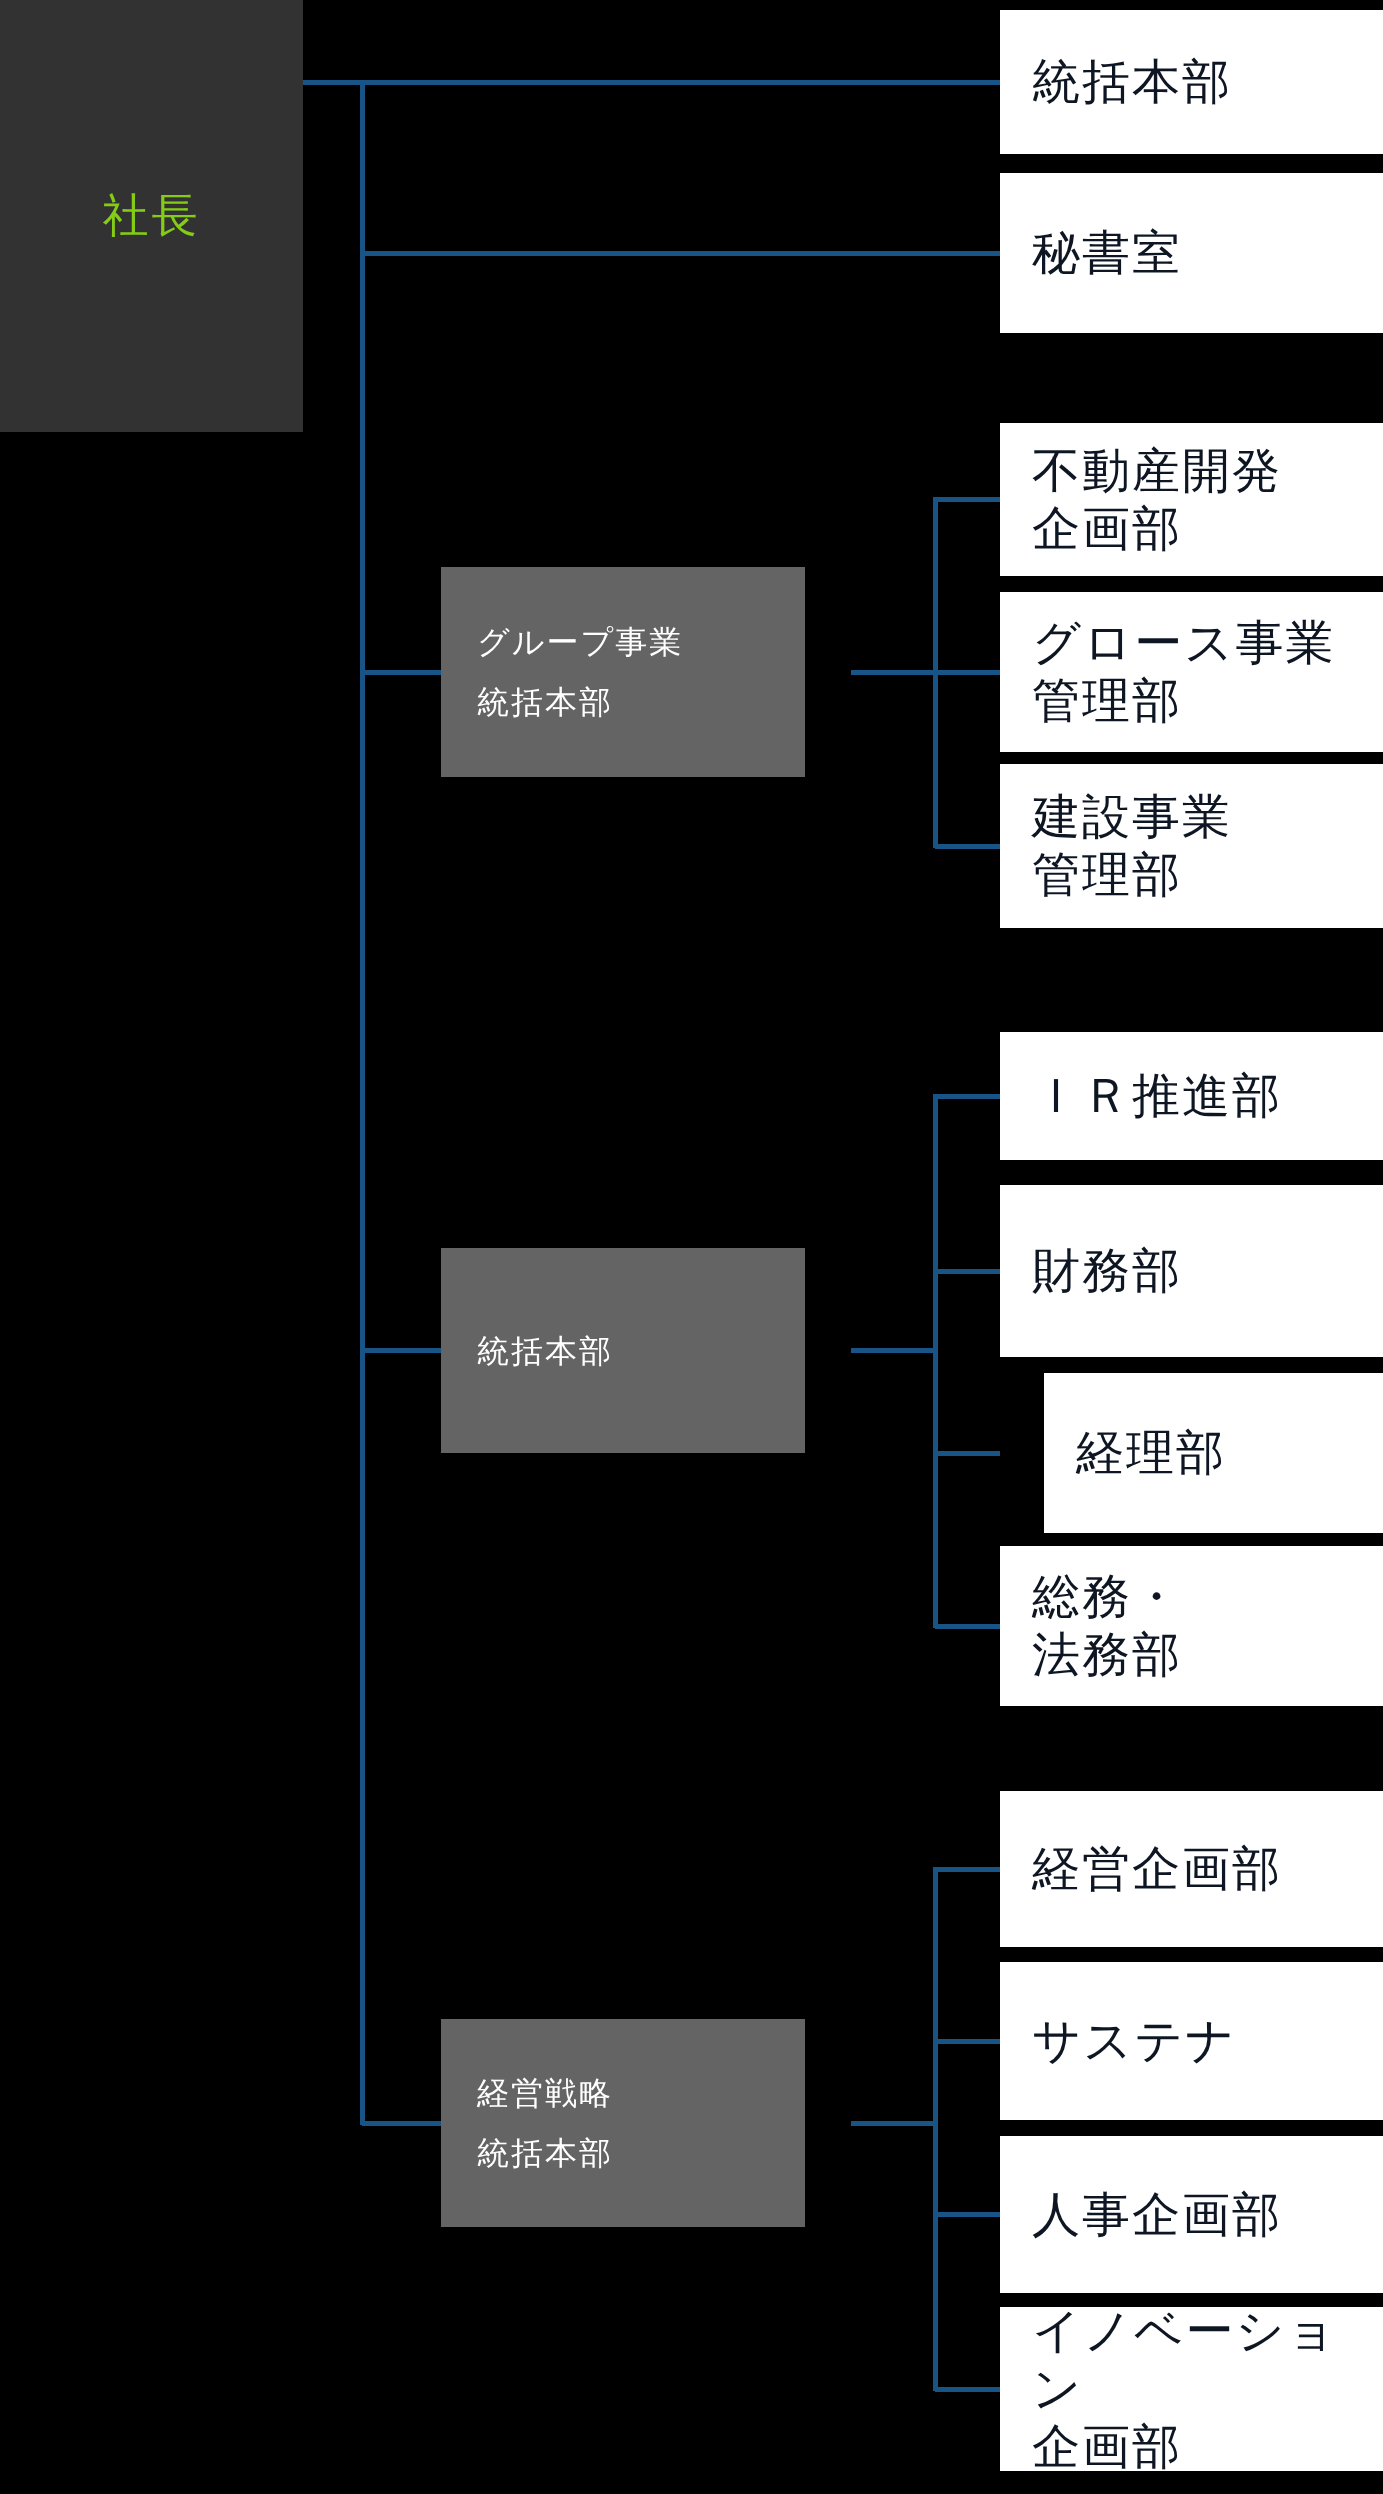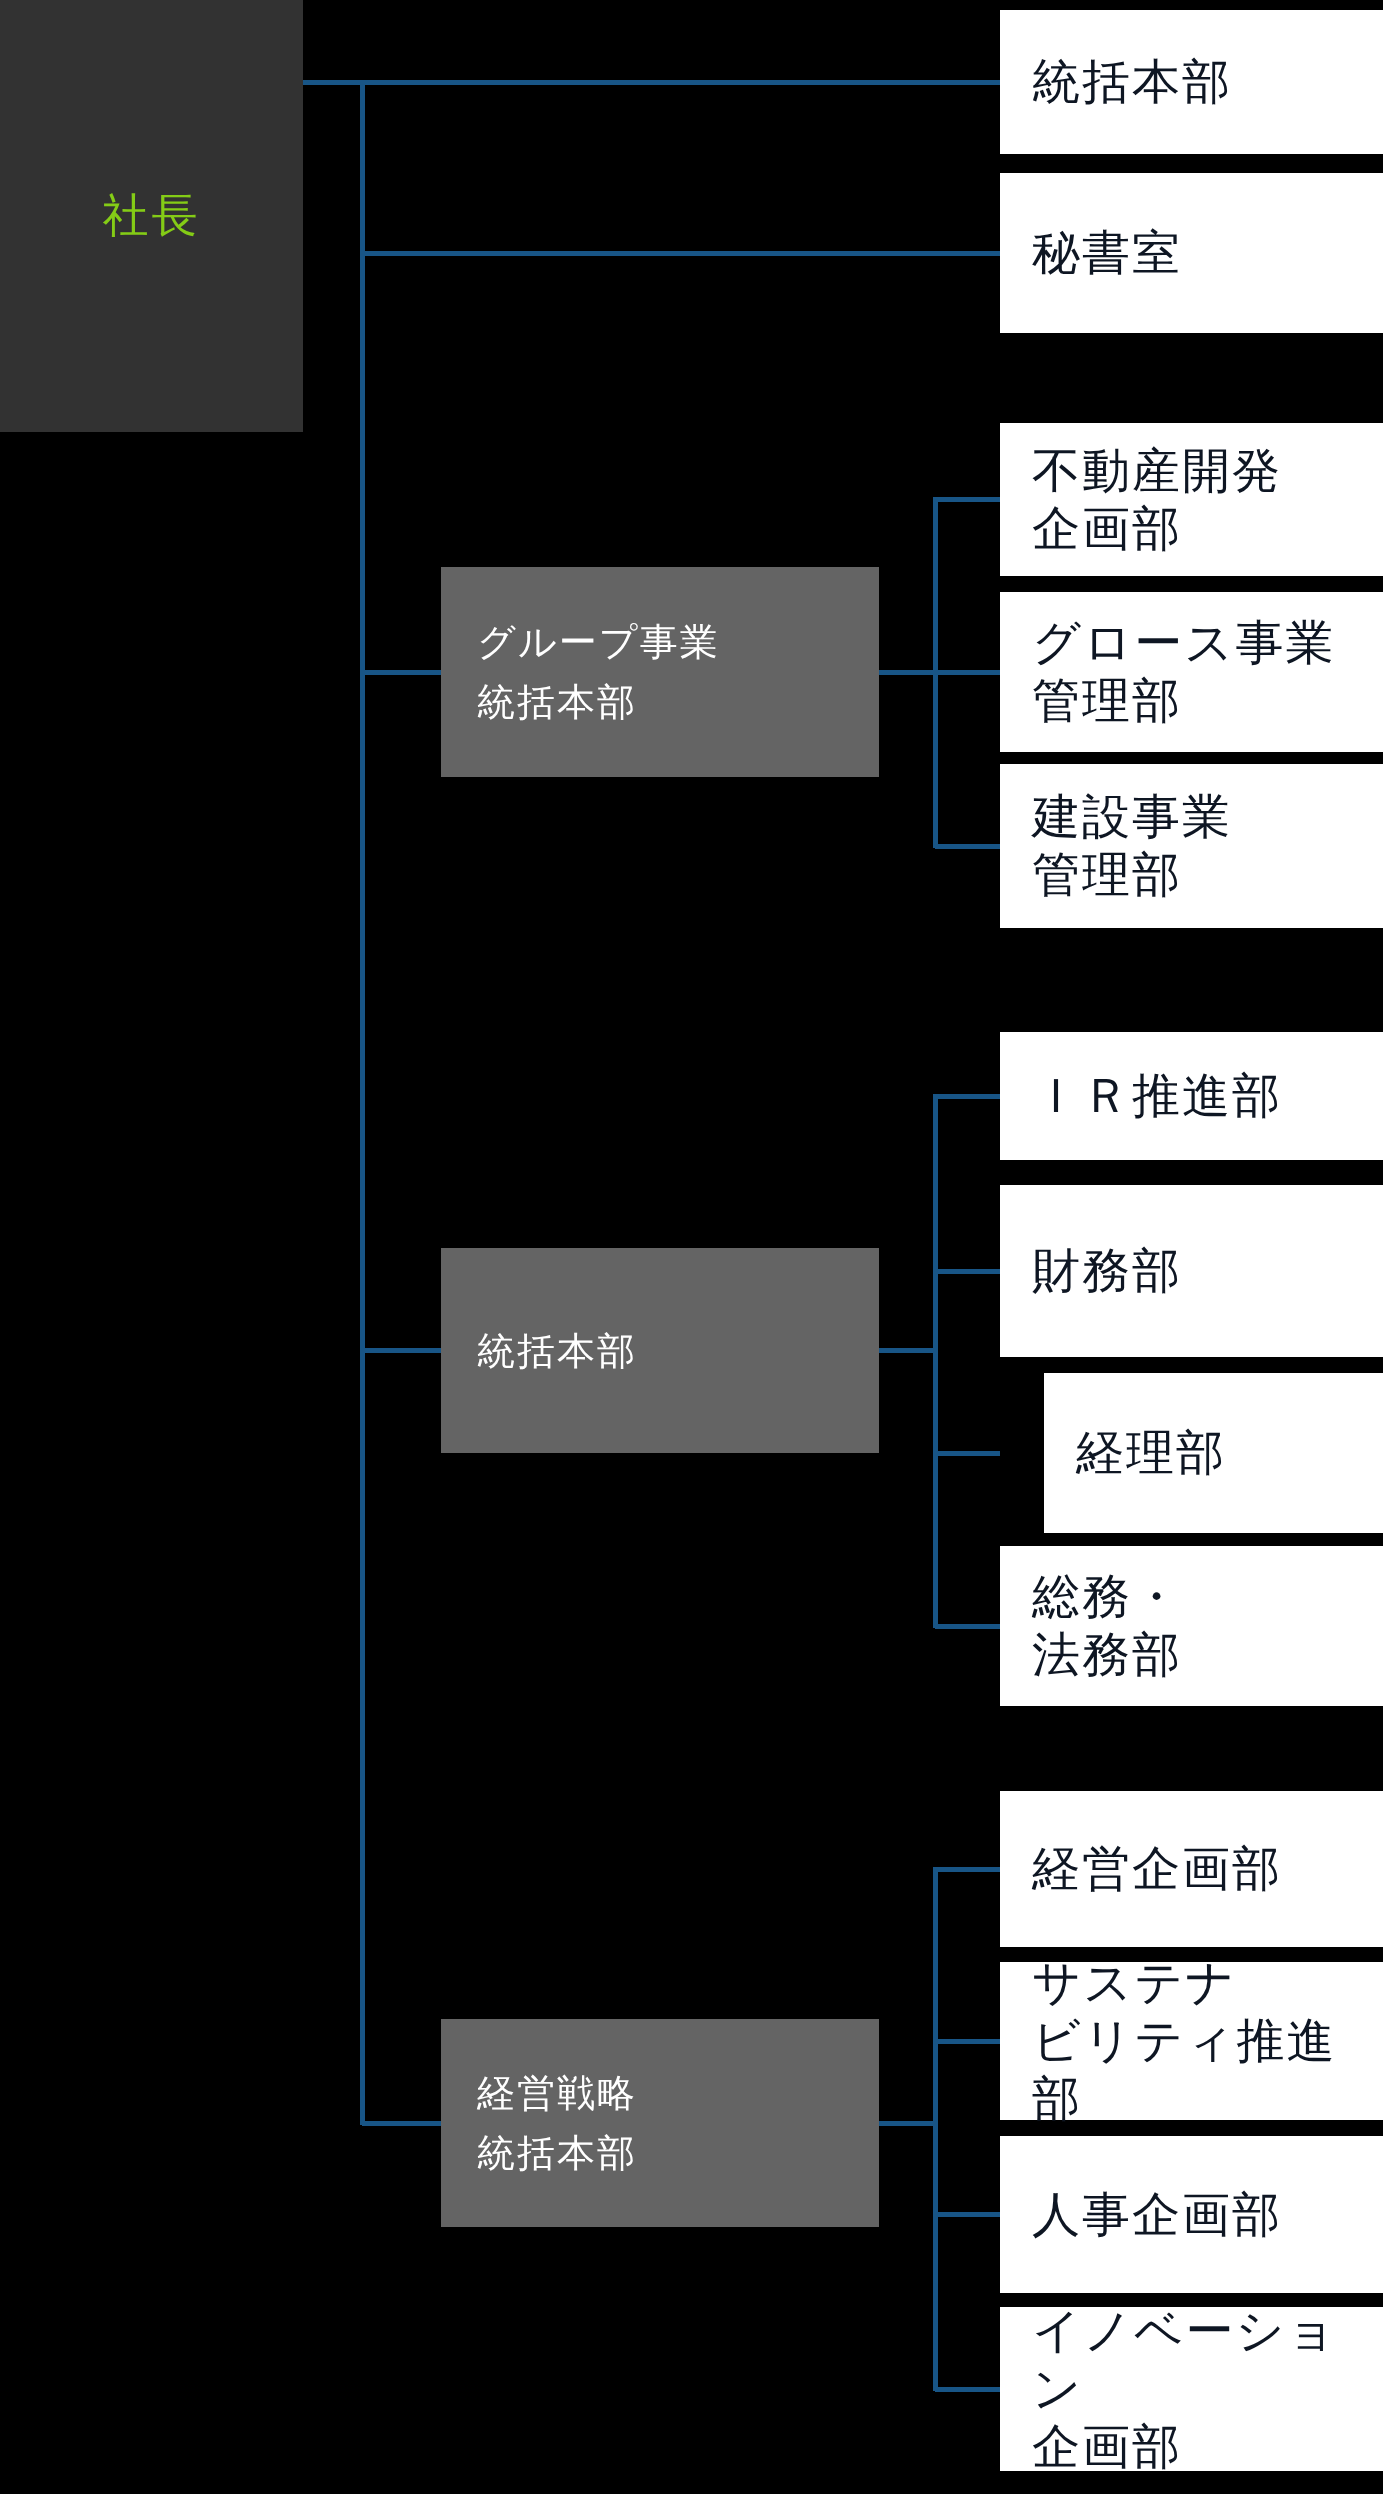--- a/index.html
+++ b/index.html
@@ -12,23 +12,23 @@
     font-family:"Liberation Sans","DejaVu Sans",sans-serif;
   }
   .box{position:absolute;box-sizing:border-box;display:flex;flex-direction:column;justify-content:center;}
   .president{
     left:0;top:0;width:303px;height:432px;
     background:#323232;color:#84cc16;
     font-size:46px;letter-spacing:3px;
     align-items:center;
   }
   .division{
-    left:441px;width:438px;
+    left:441px;width:364px;
     background:#646464;color:#ffffff;
-    font-size:38px;line-height:60px;letter-spacing:2px;
+    font-size:32px;line-height:60px;letter-spacing:2px;
     padding-left:36px;
   }
   .leaf{
     left:1000px;width:383px;
     background:#ffffff;color:#0e1623;
     font-size:48px;line-height:58px;letter-spacing:2px;
     padding-left:32px;
   }
   .line{position:absolute;background:#185586;}
   .t{display:block;}
@@ -113,21 +113,20 @@
   <div class="box leaf" style="top:1546px;height:160px;">
     <span class="t">総務・</span>
     <span class="t">法務部</span>
   </div>
 
   <div class="box leaf" style="top:1791px;height:156px;">
     <span class="t">経営企画部</span>
   </div>
   <div class="box leaf" style="top:1962px;height:158px;">
     <span class="t">サステナ</span>
-    <span class="t">ビリティ推進部</span>
   </div>
   <div class="box leaf" style="top:2136px;height:157px;">
     <span class="t">人事企画部</span>
   </div>
   <div class="box leaf" style="top:2307px;height:164px;">
     <span class="t">イノベーション</span>
     <span class="t">企画部</span>
   </div>
 
 </div>

